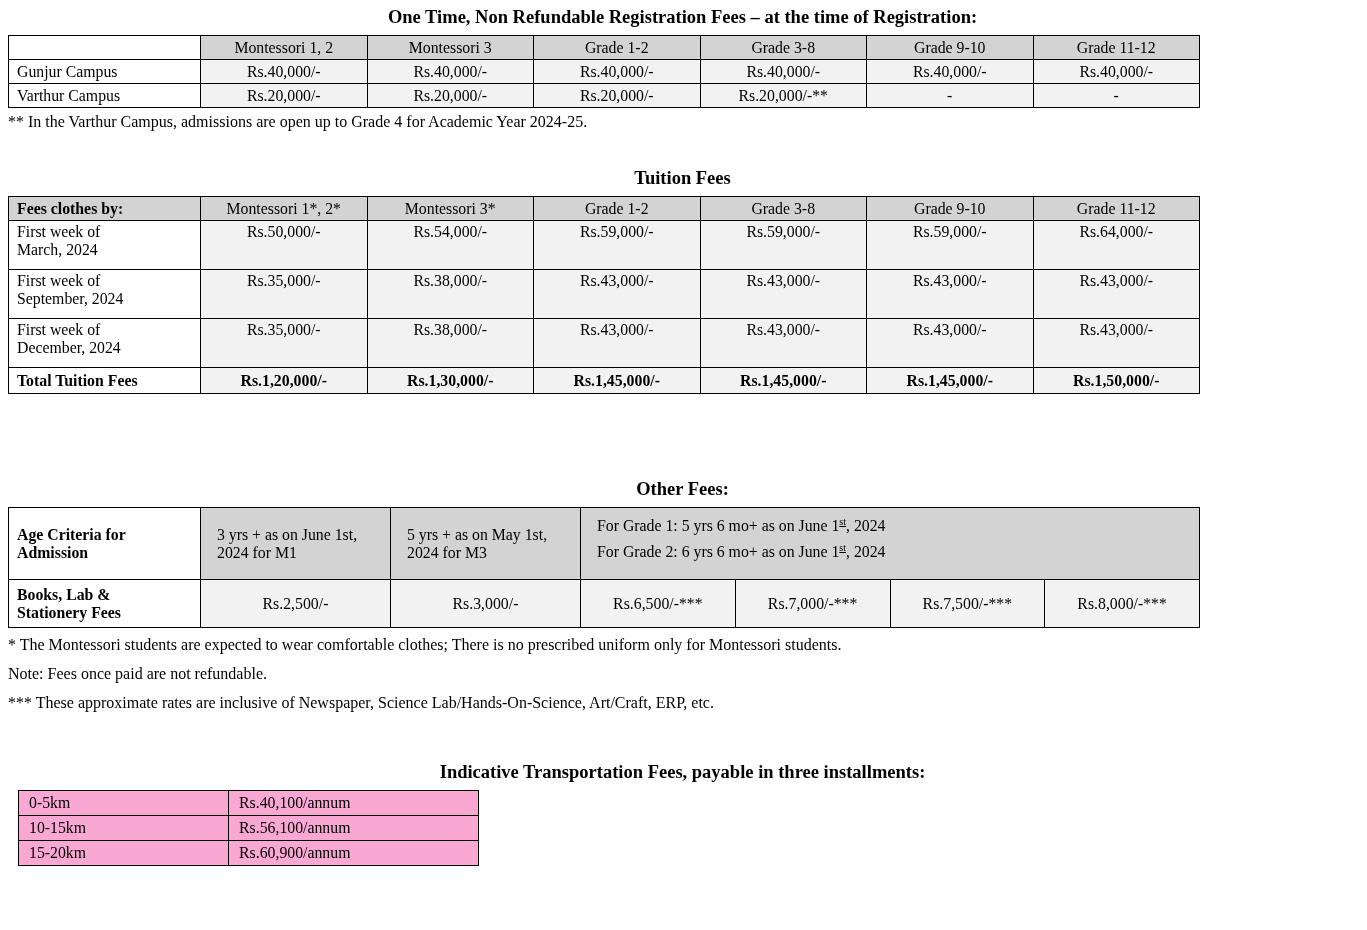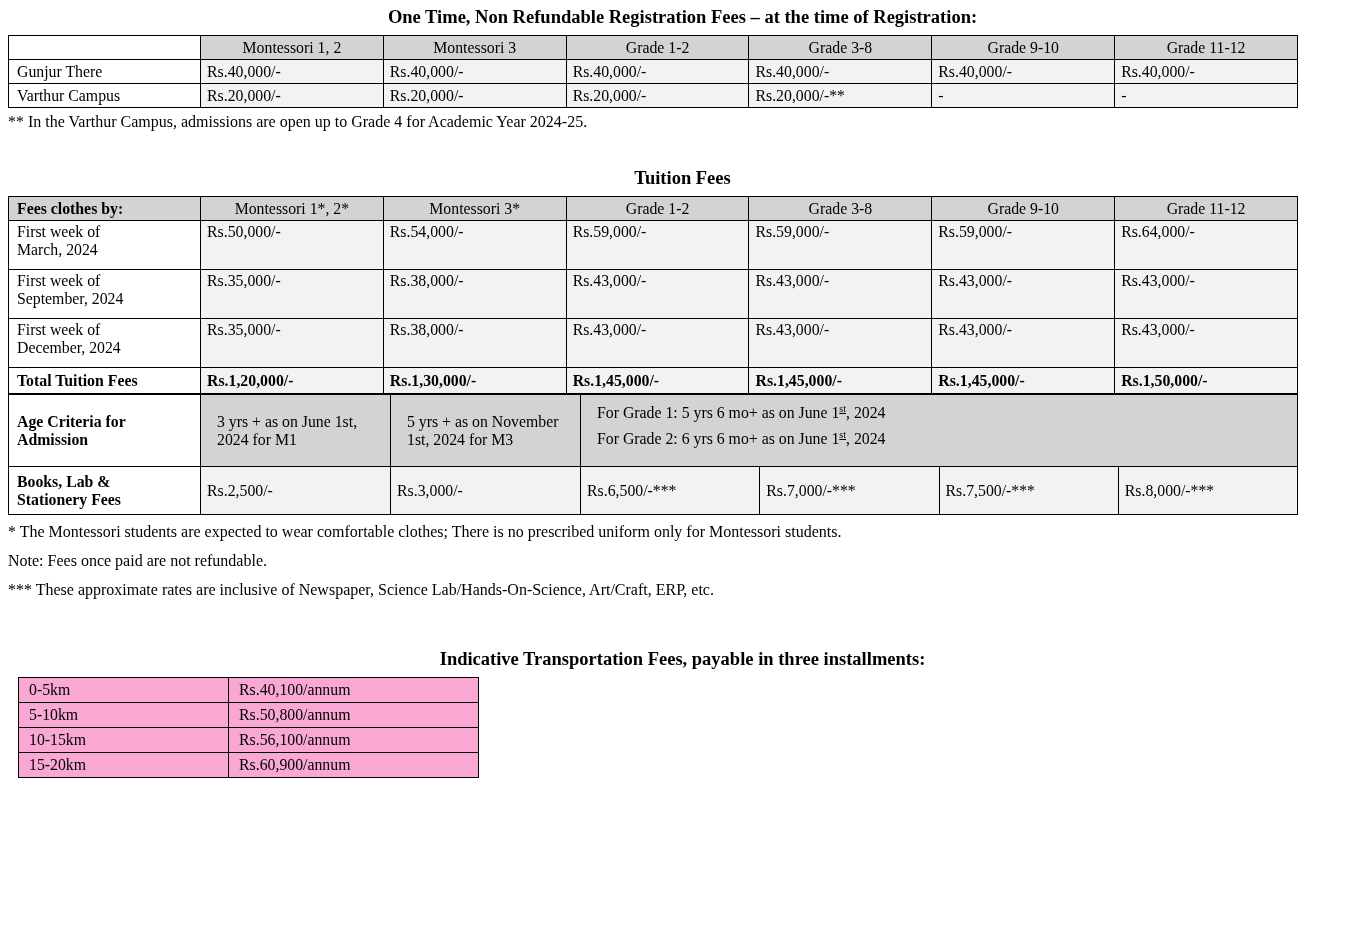--- a/index.html
+++ b/index.html
@@ -21,38 +21,38 @@
     line-height: 22px;
     margin: 0 0 7px 0;
     text-align: center;
   }
   .t2 { margin-top: 36px; }
   .t3 { margin-top: 84px; }
   .t4 { margin-top: 48px; }
   table {
     border-collapse: collapse;
     table-layout: fixed;
-    width: 1290px;
+    width: 1192px;
     font-size: 15.8px;
   }
   th, td {
     border: 1px solid #000000;
     padding: 2px 6px;
     height: 24px;
     overflow: hidden;
   }
   th {
     background: #d3d3d3;
     font-weight: normal;
     text-align: center;
   }
   th.corner { background: #ffffff; }
   td.value {
     background: #f2f2f2;
-    text-align: left;
+    text-align: center;
   }
   td.row-label {
     background: #ffffff;
     text-align: left;
     white-space: pre-line;
     padding-left: 8px;
   }
   .bold { font-weight: bold; }
   .c-label { width: 192px; }
   .c-m { width: 190px; }
@@ -122,21 +122,21 @@
         <th>Montessori 1, 2</th>
         <th>Montessori 3</th>
         <th>Grade 1-2</th>
         <th>Grade 3-8</th>
         <th>Grade 9-10</th>
         <th>Grade 11-12</th>
       </tr>
     </thead>
     <tbody>
       <tr>
-        <td class="row-label">Gunjur There</td>
+        <td class="row-label">Gunjur Campus</td>
         <td class="value">Rs.40,000/-</td>
         <td class="value">Rs.40,000/-</td>
         <td class="value">Rs.40,000/-</td>
         <td class="value">Rs.40,000/-</td>
         <td class="value">Rs.40,000/-</td>
         <td class="value">Rs.40,000/-</td>
       </tr>
       <tr>
         <td class="row-label">Varthur Campus</td>
         <td class="value">Rs.20,000/-</td>
@@ -210,37 +210,38 @@
         <td class="value">Rs.1,20,000/-</td>
         <td class="value">Rs.1,30,000/-</td>
         <td class="value">Rs.1,45,000/-</td>
         <td class="value">Rs.1,45,000/-</td>
         <td class="value">Rs.1,45,000/-</td>
         <td class="value">Rs.1,50,000/-</td>
       </tr>
     </tbody>
   </table>
 
+  <h2 class="section-title t3">Other Fees:</h2>
 
   <table class="fee-table other-table">
     <colgroup>
         <col class="c-label">
         <col class="c-m">
         <col class="c-m">
         <col>
         <col>
         <col>
         <col>
       </colgroup>
     <tbody>
       <tr class="age-row">
         <td class="row-label bold">Age Criteria for
 Admission</td>
         <td class="age-cell">3 yrs + as on June 1st, 2024 for M1</td>
-        <td class="age-cell">5 yrs + as on November 1st, 2024 for M3</td>
+        <td class="age-cell">5 yrs + as on May 1st, 2024 for M3</td>
         <td class="age-cell grades" colspan="4">
           <div><span>For Grade 1: 5 yrs 6 mo+ as on June 1</span><sup>st</sup><span>, 2024</span></div>
           <div><span>For Grade 2: 6 yrs 6 mo+ as on June 1</span><sup>st</sup><span>, 2024</span></div>
         </td>
       </tr>
       <tr class="books-row">
         <td class="row-label bold">Books, Lab &amp;
 Stationery Fees</td>
         <td class="value">Rs.2,500/-</td>
         <td class="value">Rs.3,000/-</td>
@@ -264,24 +265,20 @@
     <colgroup>
         <col class="t-dist">
         <col class="t-fee">
       </colgroup>
     <tbody>
       <tr>
         <td>0-5km</td>
         <td>Rs.40,100/annum</td>
       </tr>
       <tr>
-        <td>5-10km</td>
-        <td>Rs.50,800/annum</td>
-      </tr>
-      <tr>
         <td>10-15km</td>
         <td>Rs.56,100/annum</td>
       </tr>
       <tr>
         <td>15-20km</td>
         <td>Rs.60,900/annum</td>
       </tr>
     </tbody>
   </table>
 

